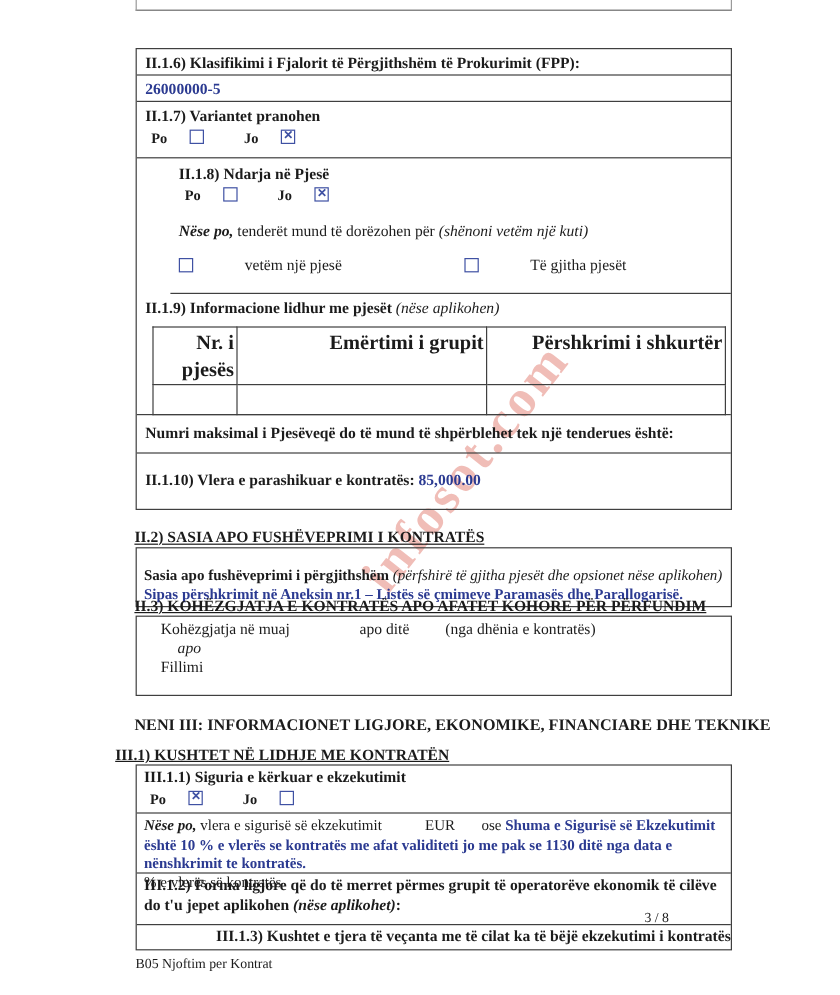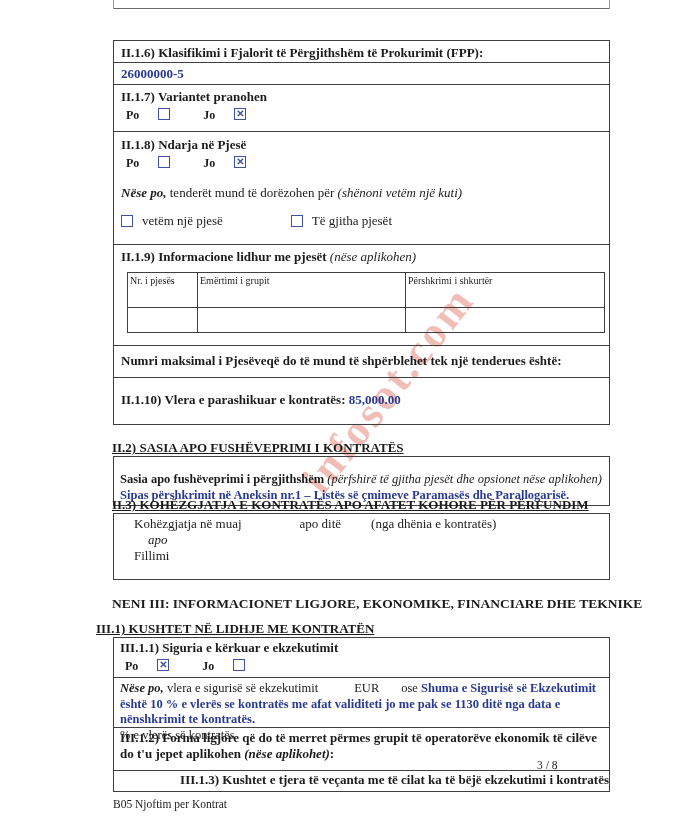--- a/index.html
+++ b/index.html
@@ -39,47 +39,47 @@
   .rowA{border-bottom:1px solid var(--line);padding-left:7px;position:relative;}
   .rowA:last-child{border-bottom:none;}
   .b{font-weight:bold;}
   .i{font-style:italic;}
   .bi{font-weight:bold;font-style:italic;}
   .blue{color:var(--accent);font-weight:bold;}
 
   .rA1{height:22px;padding-top:4px;}
   .rA2{height:22px;padding-top:3px;}
   .rA3{height:47px;padding-top:4px;}
-  .rA4{height:113px;padding-top:5px;}
+  .rA4{height:113px;padding-top:5px;margin-left:28px;}
   .rA5{height:101px;padding-top:4px;}
   .rA6{height:32px;padding-top:7px;}
   .rA7{height:46px;padding-top:14px;}
 
   .pojo{display:flex;align-items:flex-start;margin-top:3px;padding-left:5px;
         font-weight:bold;font-size:12px;}
   .checkbox{
     width:12px;height:12px;border:1.6px solid var(--cb);
     display:inline-flex;align-items:center;justify-content:center;
     flex:0 0 auto;background:transparent;
   }
   .checkbox.checked::after{
     content:"\2715";color:var(--cb);font-weight:bold;font-size:10px;line-height:1;
   }
   .gap-a{width:19px;display:inline-block;}
   .gap-b{width:33px;display:inline-block;}
 
   .note-line{margin-top:14px;font-size:13px;}
-  .opt-line{margin-top:11px;display:flex;align-items:center;font-size:13px;}
+  .opt-line{margin-top:11px;display:flex;align-items:center;font-size:13px;gap:34px;}
   .opt2{margin-left:68px;}
   .opt-label{margin-left:9px;}
 
   
   table.lots{border-collapse:collapse;margin:7px 0 0 6px;table-layout:fixed;}
   table.lots td{border:1px solid var(--line);vertical-align:top;
-    text-align:left;font-size:10px;padding:2px 2px;}
+    text-align:right;font-size:17px;padding:2px 2px;font-weight:bold;}
   .col1{width:70px;} .col2{width:208px;} .col3{width:199px;}
   .hrow td{height:35px;}
   .drow td{height:25px;}
 
   
   .heading{font-weight:bold;text-decoration:underline;font-size:13px;white-space:nowrap;}
   .h22{left:112px;top:440px;}
   .h23{left:112px;top:497px;}
   .neni3{left:112px;top:596px;font-weight:bold;font-size:13.5px;white-space:nowrap;}
   .h31{left:96px;top:621px;}

